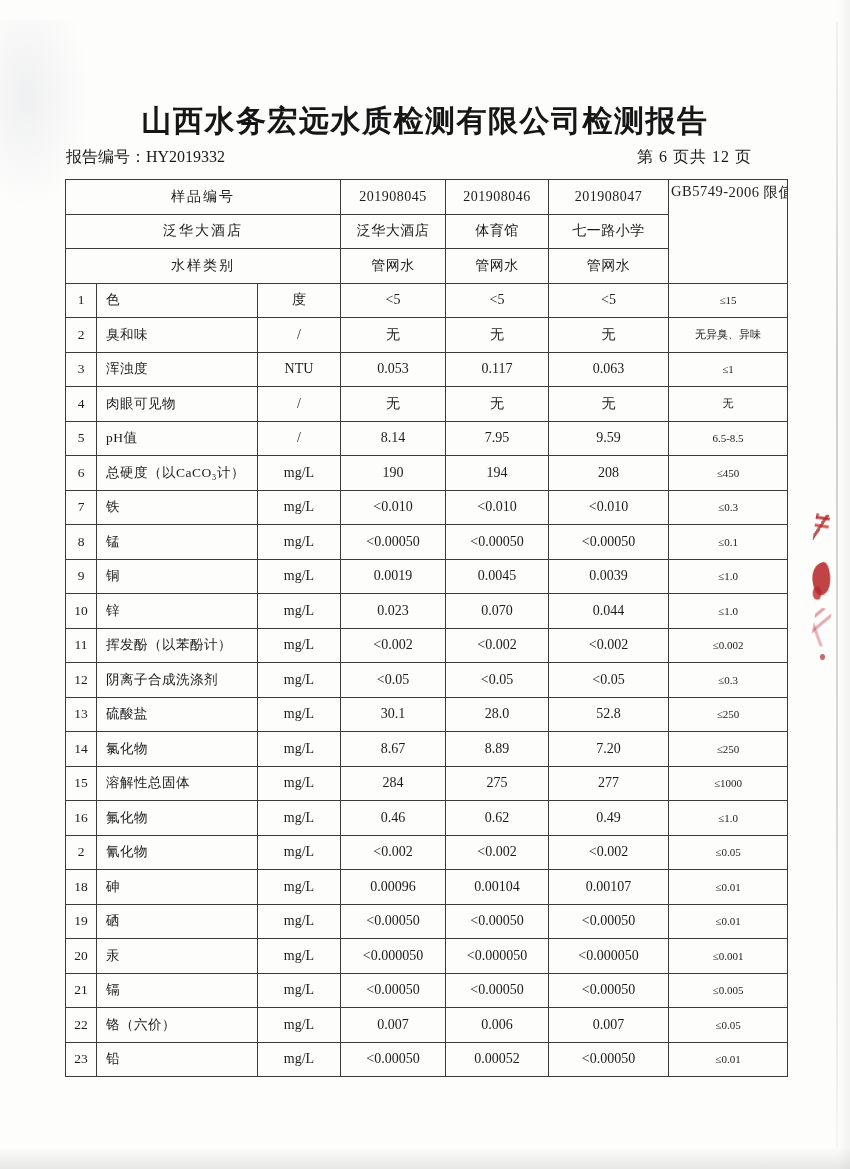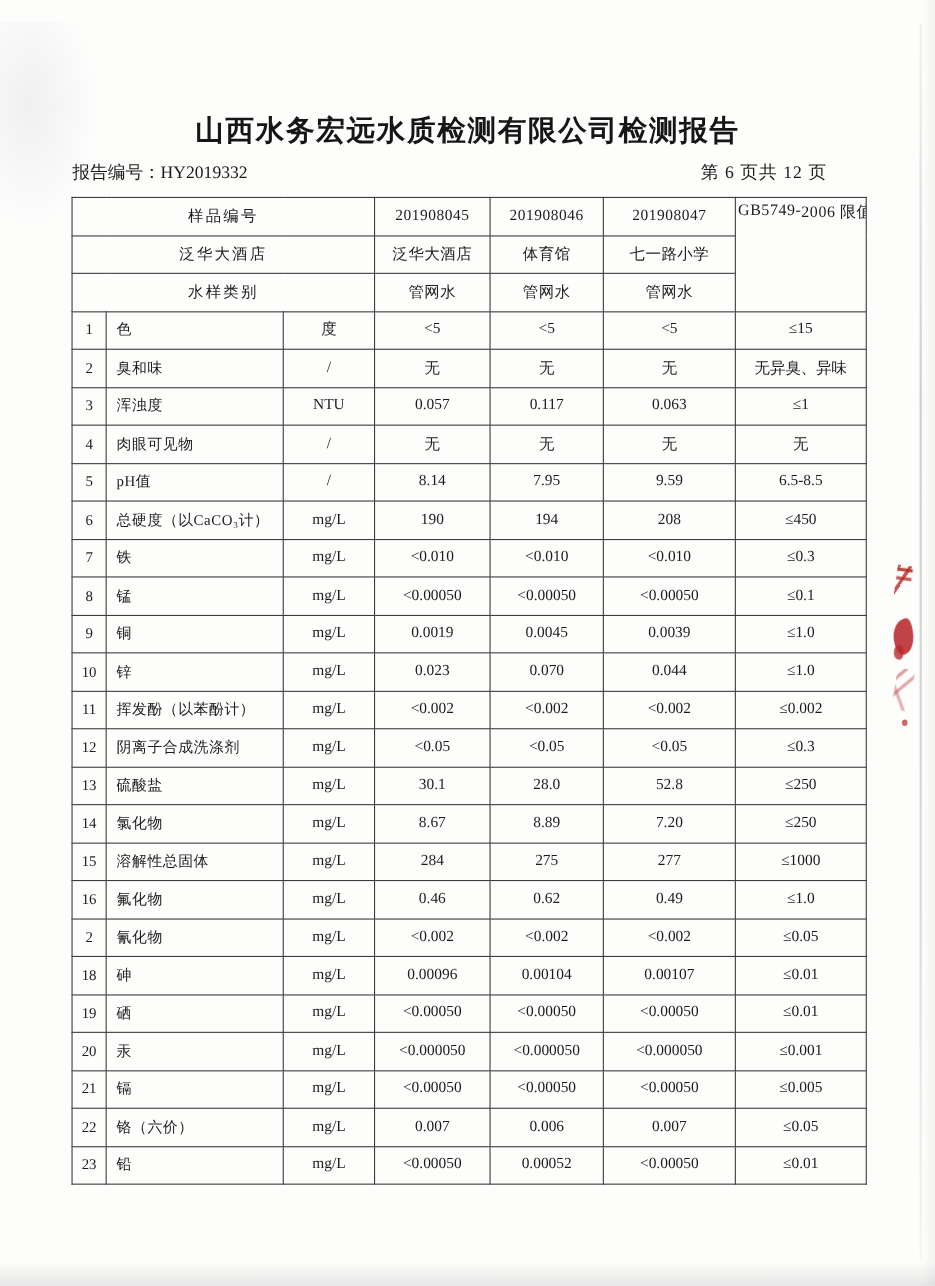--- a/index.html
+++ b/index.html
@@ -28,21 +28,21 @@
   }
   .right-shade {
     position:absolute; right:0; top:0; width:12px; height:1169px;
     background:linear-gradient(to right, rgba(160,160,160,0), rgba(160,160,160,0.10));
   }
 
   .doc-title {
     position:absolute; top:101px; left:0; width:850px;
     text-align:center;
     font-family:"Liberation Sans","DejaVu Sans",sans-serif;
-    font-weight:bold; font-size:26px; letter-spacing:1.5px;
+    font-weight:bold; font-size:30px; letter-spacing:1.5px;
     color:#161616;
   }
   .meta-row {
     position:absolute; top:147px; left:66px; width:686px;
     display:flex; justify-content:space-between; align-items:flex-end;
     font-size:16px; color:#1a1a1a;
   }
   .meta-row .pageno { letter-spacing:1px; }
 
   table.report {
@@ -53,21 +53,21 @@
   }
   table.report td {
     border:1px solid #3c3c3f;
     height:33.5px; padding:0 2px;
     text-align:center; vertical-align:middle;
     font-size:14px; color:#1c1c1e;
     overflow:hidden; white-space:nowrap;
   }
   table.report td.c1 { text-align:left; padding-left:9px; font-size:13.5px; letter-spacing:0.5px; }
   table.report td.c0 { font-size:13.5px; }
-  table.report td.c6 { font-size:14px;border-radius:11px; }
+  table.report td.c6 { font-size:11px;border-radius:11px; }
   .head-label { letter-spacing:2px; font-size:14.5px; }
   .head-val   { font-size:14px; letter-spacing:0.5px; }
   td.limit-head { vertical-align:middle; }
   .limit-head-inner {
     display:flex; flex-direction:row; justify-content:space-evenly;
     height:96px; font-size:14.5px; letter-spacing:0.5px;
   }
 
   
   .stamp {
@@ -177,21 +177,21 @@
           <td class="c2">/</td>
           <td class="c3">无</td>
           <td class="c4">无</td>
           <td class="c5">无</td>
           <td class="c6">无异臭、异味</td>
         </tr>
         <tr>
           <td class="c0">3</td>
           <td class="c1">浑浊度</td>
           <td class="c2">NTU</td>
-          <td class="c3">0.057</td>
+          <td class="c3">0.053</td>
           <td class="c4">0.117</td>
           <td class="c5">0.063</td>
           <td class="c6">≤1</td>
         </tr>
         <tr>
           <td class="c0">4</td>
           <td class="c1">肉眼可见物</td>
           <td class="c2">/</td>
           <td class="c3">无</td>
           <td class="c4">无</td>

